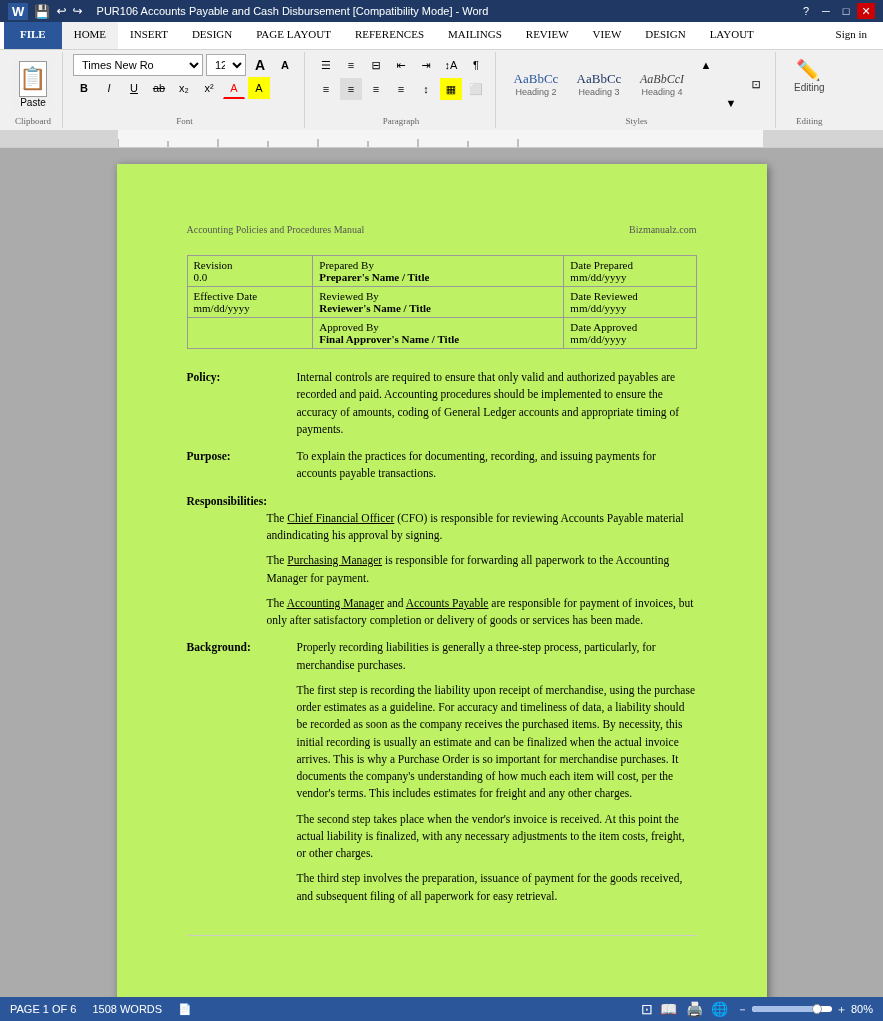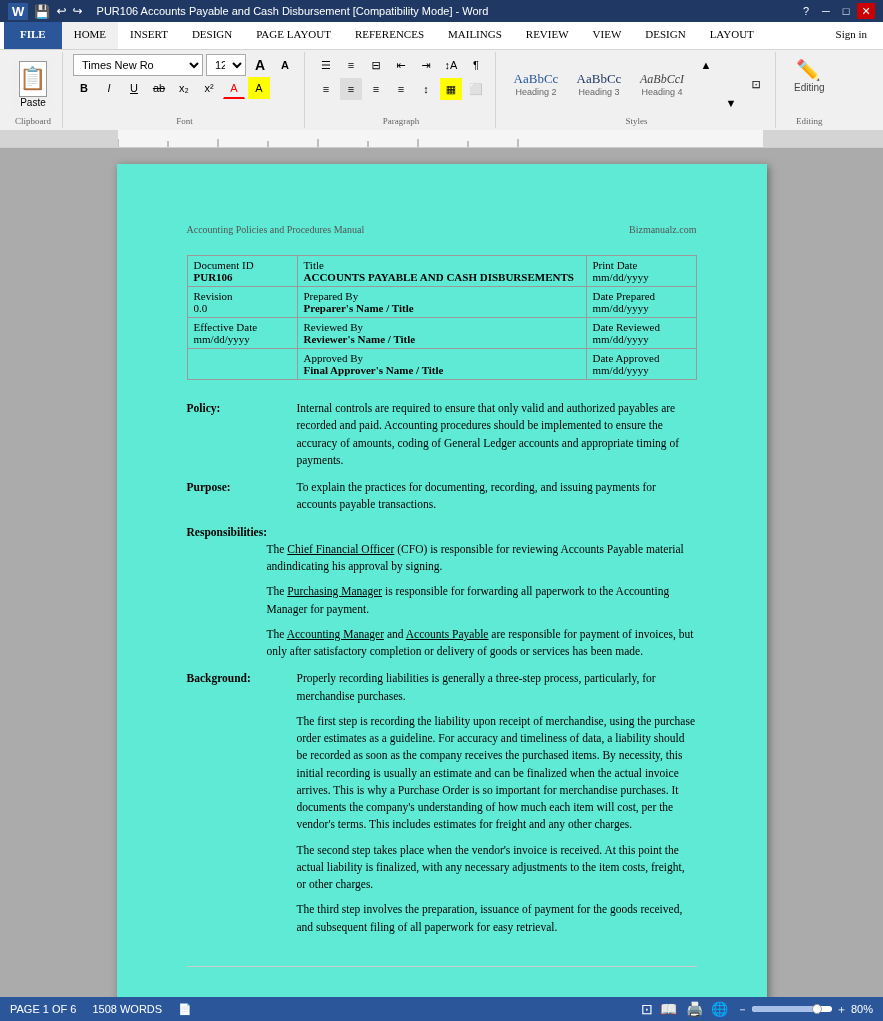--- a/index.html
+++ b/index.html
@@ -154,21 +154,21 @@
     .page-area {
       background: #ababab;
       padding: 16px 0;
       display: flex;
       justify-content: center;
       height: calc(100vh - 150px);
       overflow-y: auto;
     }
 
     .page {
-      background: #5eead4;
+      background: #bef264;
       width: 650px;
       min-height: 840px;
       padding: 60px 70px 60px 70px;
       box-shadow: 2px 2px 8px rgba(0,0,0,0.4);
       position: relative;
     }
 
     
     .page-header {
       display: flex;
@@ -403,34 +403,20 @@
   <div class="page">
 
     <div class="page-header">
       <span>Accounting Policies and Procedures Manual</span>
       <span>Bizmanualz.com</span>
     </div>
 
     <table class="doc-table">
       <tbody>
         <tr>
-          <td class="doc-id">
-            <div>Document ID</div>
-            <div class="bold">PUR106</div>
-          </td>
-          <td class="doc-title">
-            <div>Title</div>
-            <div class="bold">ACCOUNTS PAYABLE AND CASH DISBURSEMENTS</div>
-          </td>
-          <td class="doc-print">
-            <div>Print Date</div>
-            <div>mm/dd/yyyy</div>
-          </td>
-        </tr>
-        <tr>
           <td>
             <div>Revision</div>
             <div>0.0</div>
           </td>
           <td>
             <div>Prepared By</div>
             <div class="bold">Preparer's Name / Title</div>
           </td>
           <td>
             <div>Date Prepared</div>

